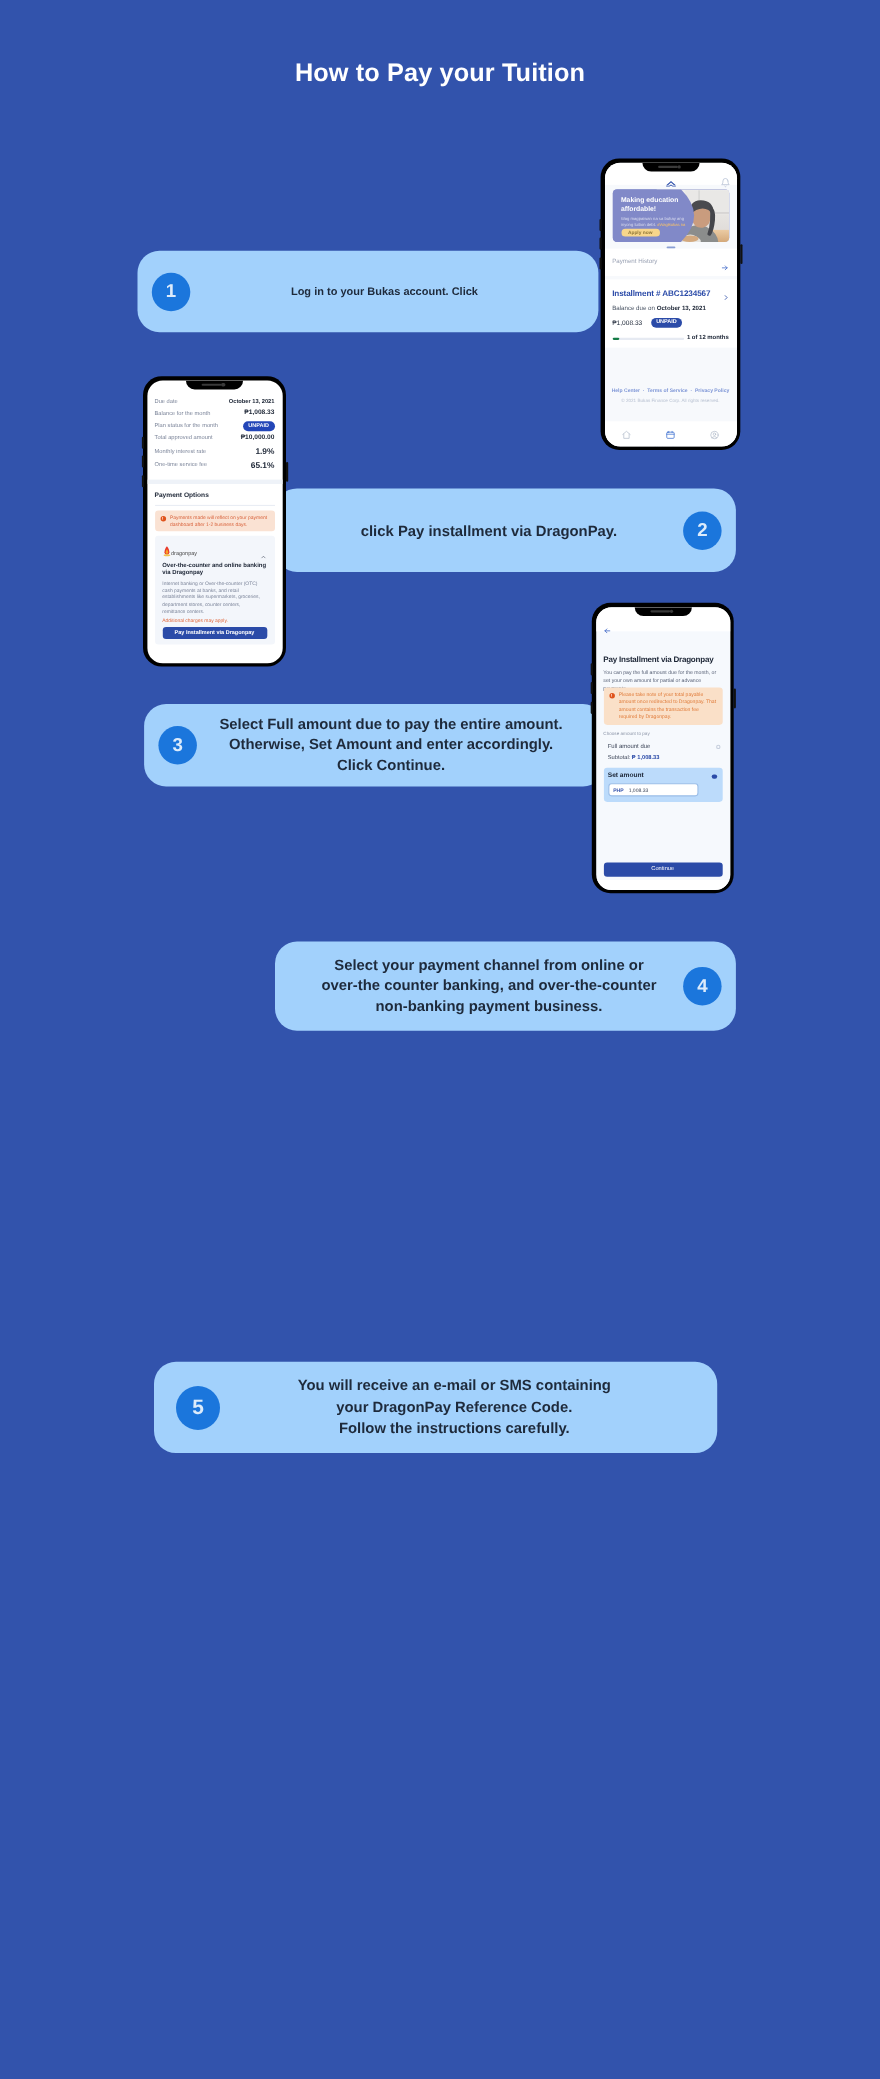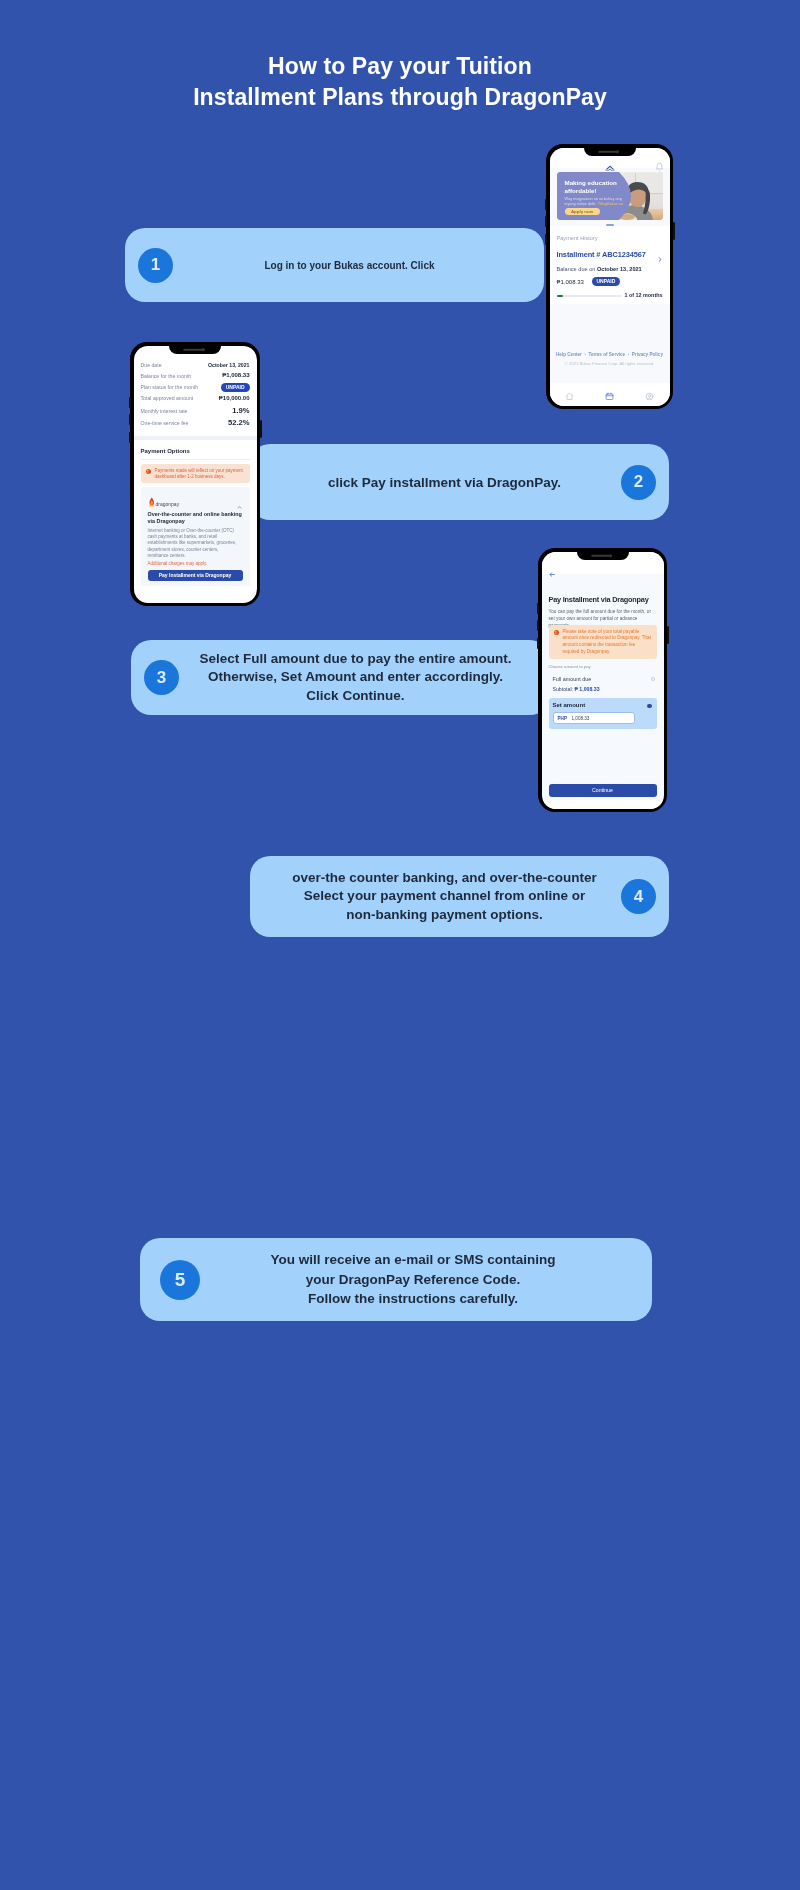--- a/index.html
+++ b/index.html
@@ -34,21 +34,20 @@
      width:18px; height:2.5px; border-radius:2px; background:#3a3a3a; }
   .notch .cam { position:absolute; left:50%; top:50%; transform:translate(170%,-50%);
      width:3.5px; height:3.5px; border-radius:50%; background:#3a3a3a; }
   .btn-side { position:absolute; background:#111; border-radius:2px; }
 </style>
 </head>
 <body>
 
 <div class="abs" style="left:0;top:51px;width:800px;text-align:center;color:#fff;font-size:23px;font-weight:bold;line-height:31px;letter-spacing:0.1px;">
   <div>How to Pay your Tuition</div>
-  <div>Installment Plans through DragonPay</div>
 </div>
 
 <div class="phone" style="left:546px;top:144px;width:127px;height:265px;border-radius:17px;padding:3.5px;">
   <div class="btn-side" style="left:-1.5px;top:55px;width:2px;height:11px;"></div>
   <div class="btn-side" style="left:-1.5px;top:72px;width:2px;height:11px;"></div>
   <div class="btn-side" style="left:-1.5px;top:90px;width:2px;height:11px;"></div>
   <div class="btn-side" style="right:-1.5px;top:78px;width:2px;height:18px;"></div>
   <div class="phone-screen" style="border-radius:14px;background:#F7F9FC;">
     <div class="notch" style="width:52px;height:8px;">
       <span class="spk"></span>
@@ -116,21 +115,21 @@
     <div class="abs" style="left:0;top:78px;width:100%;height:25px;background:#fff;">
       <div class="abs" style="left:7px;top:9.5px;font-size:5.6px;color:#9AA2B4;">Payment History</div>
       <div class="abs" style="right:7px;top:8.5px;width:8px;height:7px;">
         <svg viewBox="0 0 24 24" width="8" height="7" fill="none" stroke="#4169C8" stroke-width="2.4" stroke-linecap="round" stroke-linejoin="round">
             <path d="M4 12h15"></path>
             <path d="M13 6l6 6-6 6"></path>
           </svg>
       </div>
     </div>
 
-    <div class="abs" style="left:0;top:94px;width:100%;height:62px;background:#fff;">
+    <div class="abs" style="left:0;top:106px;width:100%;height:62px;background:#fff;">
       <div class="abs" style="left:7px;top:8px;font-size:7.4px;font-weight:bold;color:#2B4BA8;letter-spacing:-0.1px;">Installment # ABC1234567</div>
       <div class="abs" style="right:7px;top:7.5px;width:6px;height:7px;">
         <svg viewBox="0 0 24 24" width="6" height="7" fill="none" stroke="#2B4BA8" stroke-width="3" stroke-linecap="round" stroke-linejoin="round">
             <path d="M9 5l7 7-7 7"></path>
           </svg>
       </div>
       <div class="abs" style="left:7px;top:24px;font-size:5.6px;color:#4B5565;">
         <span>Balance due on </span><span style="font-weight:bold;color:#222b3b">October 13, 2021</span>
       </div>
       <div class="abs" style="left:7px;top:37px;font-size:6px;color:#222b3b;">₱1,008.33</div>
@@ -210,21 +209,21 @@
       <div style="height:11.3px;position:relative;">
         <span style="position:absolute;left:0;top:0;font-size:5.2px;color:#7B8499;">Total approved amount</span>
         <span style="position:absolute;right:0;top:-0.5px;font-size:6px;font-weight:bold;color:#1B2434;">₱10,000.00</span>
       </div>
       <div style="height:11.3px;position:relative;text-decoration:underline;">
         <span style="position:absolute;left:0;top:1px;font-size:5.2px;color:#7B8499;">Monthly interest rate</span>
         <span style="position:absolute;right:0;top:-1px;font-size:7.6px;font-weight:bold;color:#1B2434;">1.9%</span>
       </div>
       <div style="height:11.3px;position:relative;">
         <span style="position:absolute;left:0;top:2px;font-size:5.2px;color:#7B8499;">One-time service fee</span>
-        <span style="position:absolute;right:0;top:0;font-size:7.6px;font-weight:bold;color:#1B2434;">52.2%</span>
+        <span style="position:absolute;right:0;top:0;font-size:7.6px;font-weight:bold;color:#1B2434;">65.1%</span>
       </div>
     </div>
     <div class="abs" style="left:0;top:90px;width:100%;height:4px;background:#EEF2F8;"></div>
     <div class="abs" style="left:7px;top:102px;font-size:6px;font-weight:bold;color:#1B2434;">Payment Options</div>
     <div class="abs" style="left:7px;top:113px;width:109px;height:0.6px;background:#E9EDF4;"></div>
 
     <div class="abs" style="left:7px;top:118px;width:109px;height:19px;background:#FAE2D3;border-radius:3px;">
       <div class="abs" style="left:5px;top:5.5px;width:5px;height:5px;border-radius:50%;background:#E0531B;color:#fff;font-size:4px;font-weight:bold;display:flex;align-items:center;justify-content:center;line-height:1;">!</div>
       <div class="abs" style="left:14px;top:4px;width:92px;font-size:4.5px;line-height:6.2px;color:#D8613A;">Payments made will reflect on your payment dashboard after 1-2 business days.</div>
     </div>
@@ -306,23 +305,23 @@
   <div class="step-badge" style="width:35px;height:35px;font-size:17px;">3</div>
   <div class="step-text" style="font-size:13.5px;line-height:18.5px;padding-right:4px;">
     <div>Select Full amount due to pay the entire amount.</div>
     <div>Otherwise, Set Amount and enter accordingly.</div>
     <div>Click Continue.</div>
   </div>
 </div>
 
 <div class="step-box" style="left:250px;top:856px;width:419px;height:81px;padding:0 13px 0 14px;">
   <div class="step-text" style="font-size:13.5px;line-height:18.5px;padding-left:4px;">
+    <div>Select your payment channel  from online or</div>
     <div>over-the counter banking, and over-the-counter</div>
-    <div>Select your payment channel  from online or</div>
-    <div>non-banking payment options.</div>
+    <div>non-banking payment business.</div>
   </div>
   <div class="step-badge" style="width:35px;height:35px;font-size:17px;">4</div>
 </div>
 
 <div class="step-box" style="left:140px;top:1238px;width:512px;height:83px;padding:0 16px 0 20px;">
   <div class="step-badge" style="width:40px;height:40px;font-size:19px;">5</div>
   <div class="step-text" style="font-size:13.5px;line-height:19.5px;padding-right:10px;">
     <div>You will receive an e-mail or SMS  containing</div>
     <div>your DragonPay Reference Code.</div>
     <div>Follow the instructions carefully.</div>

